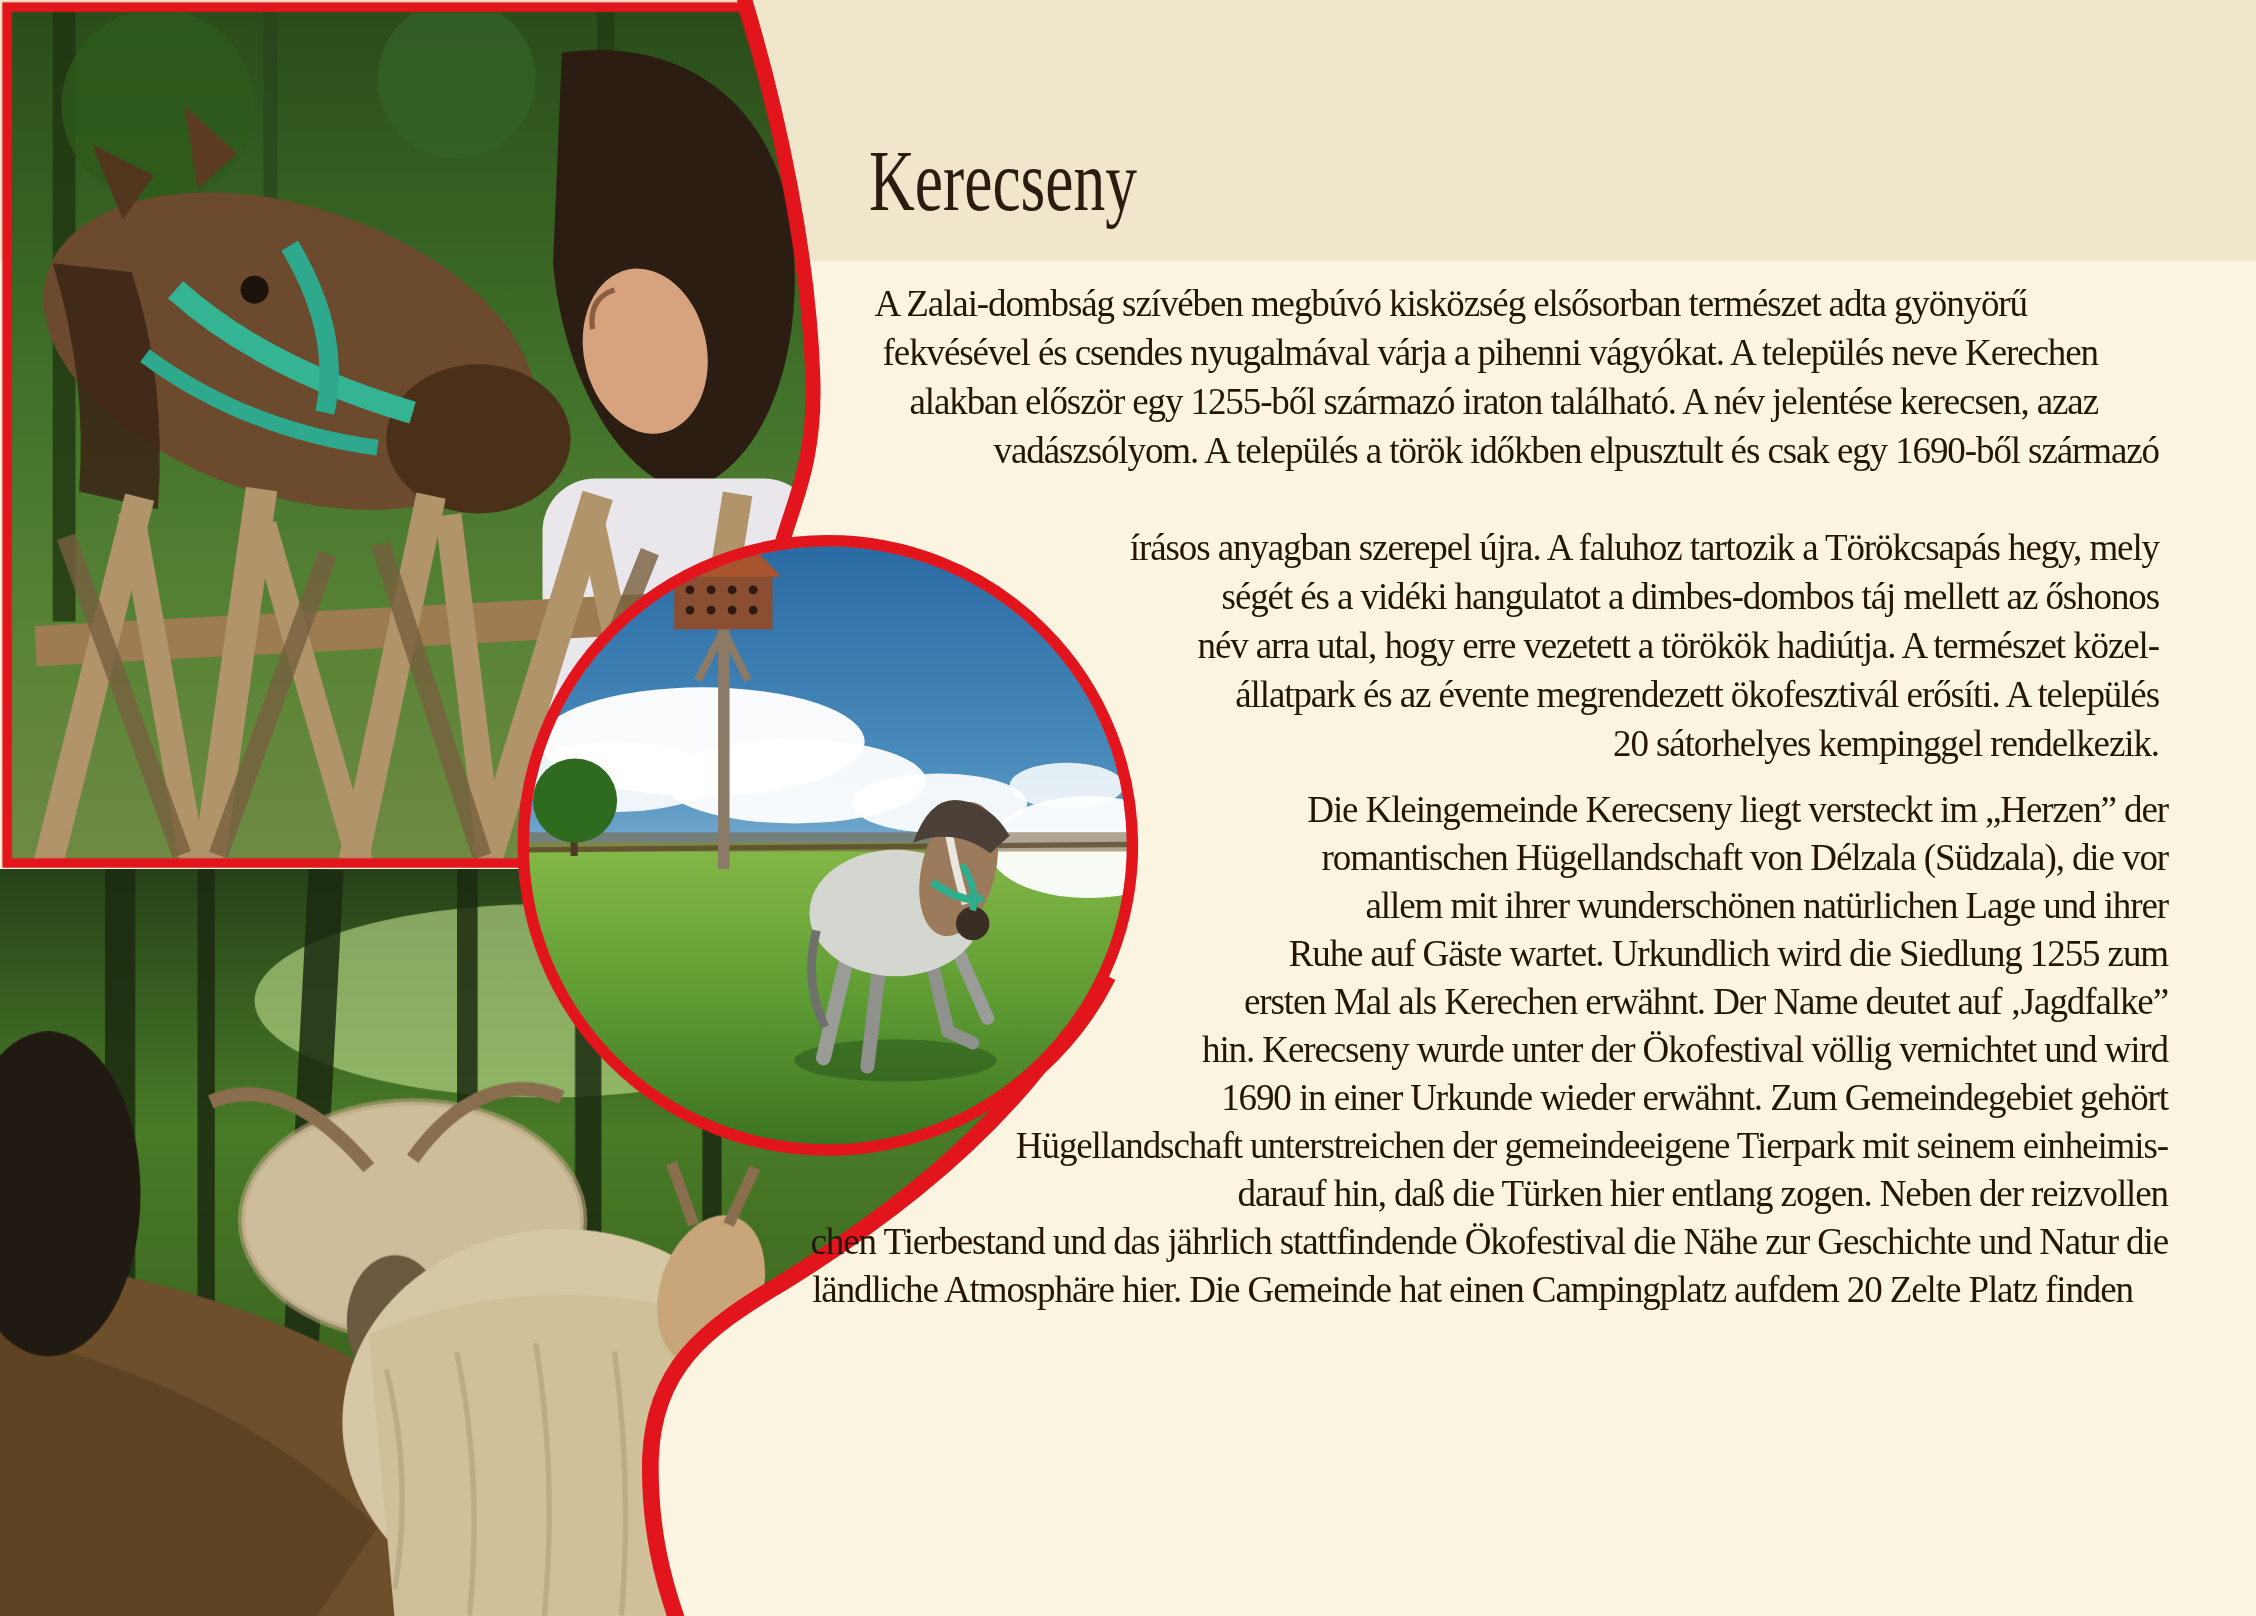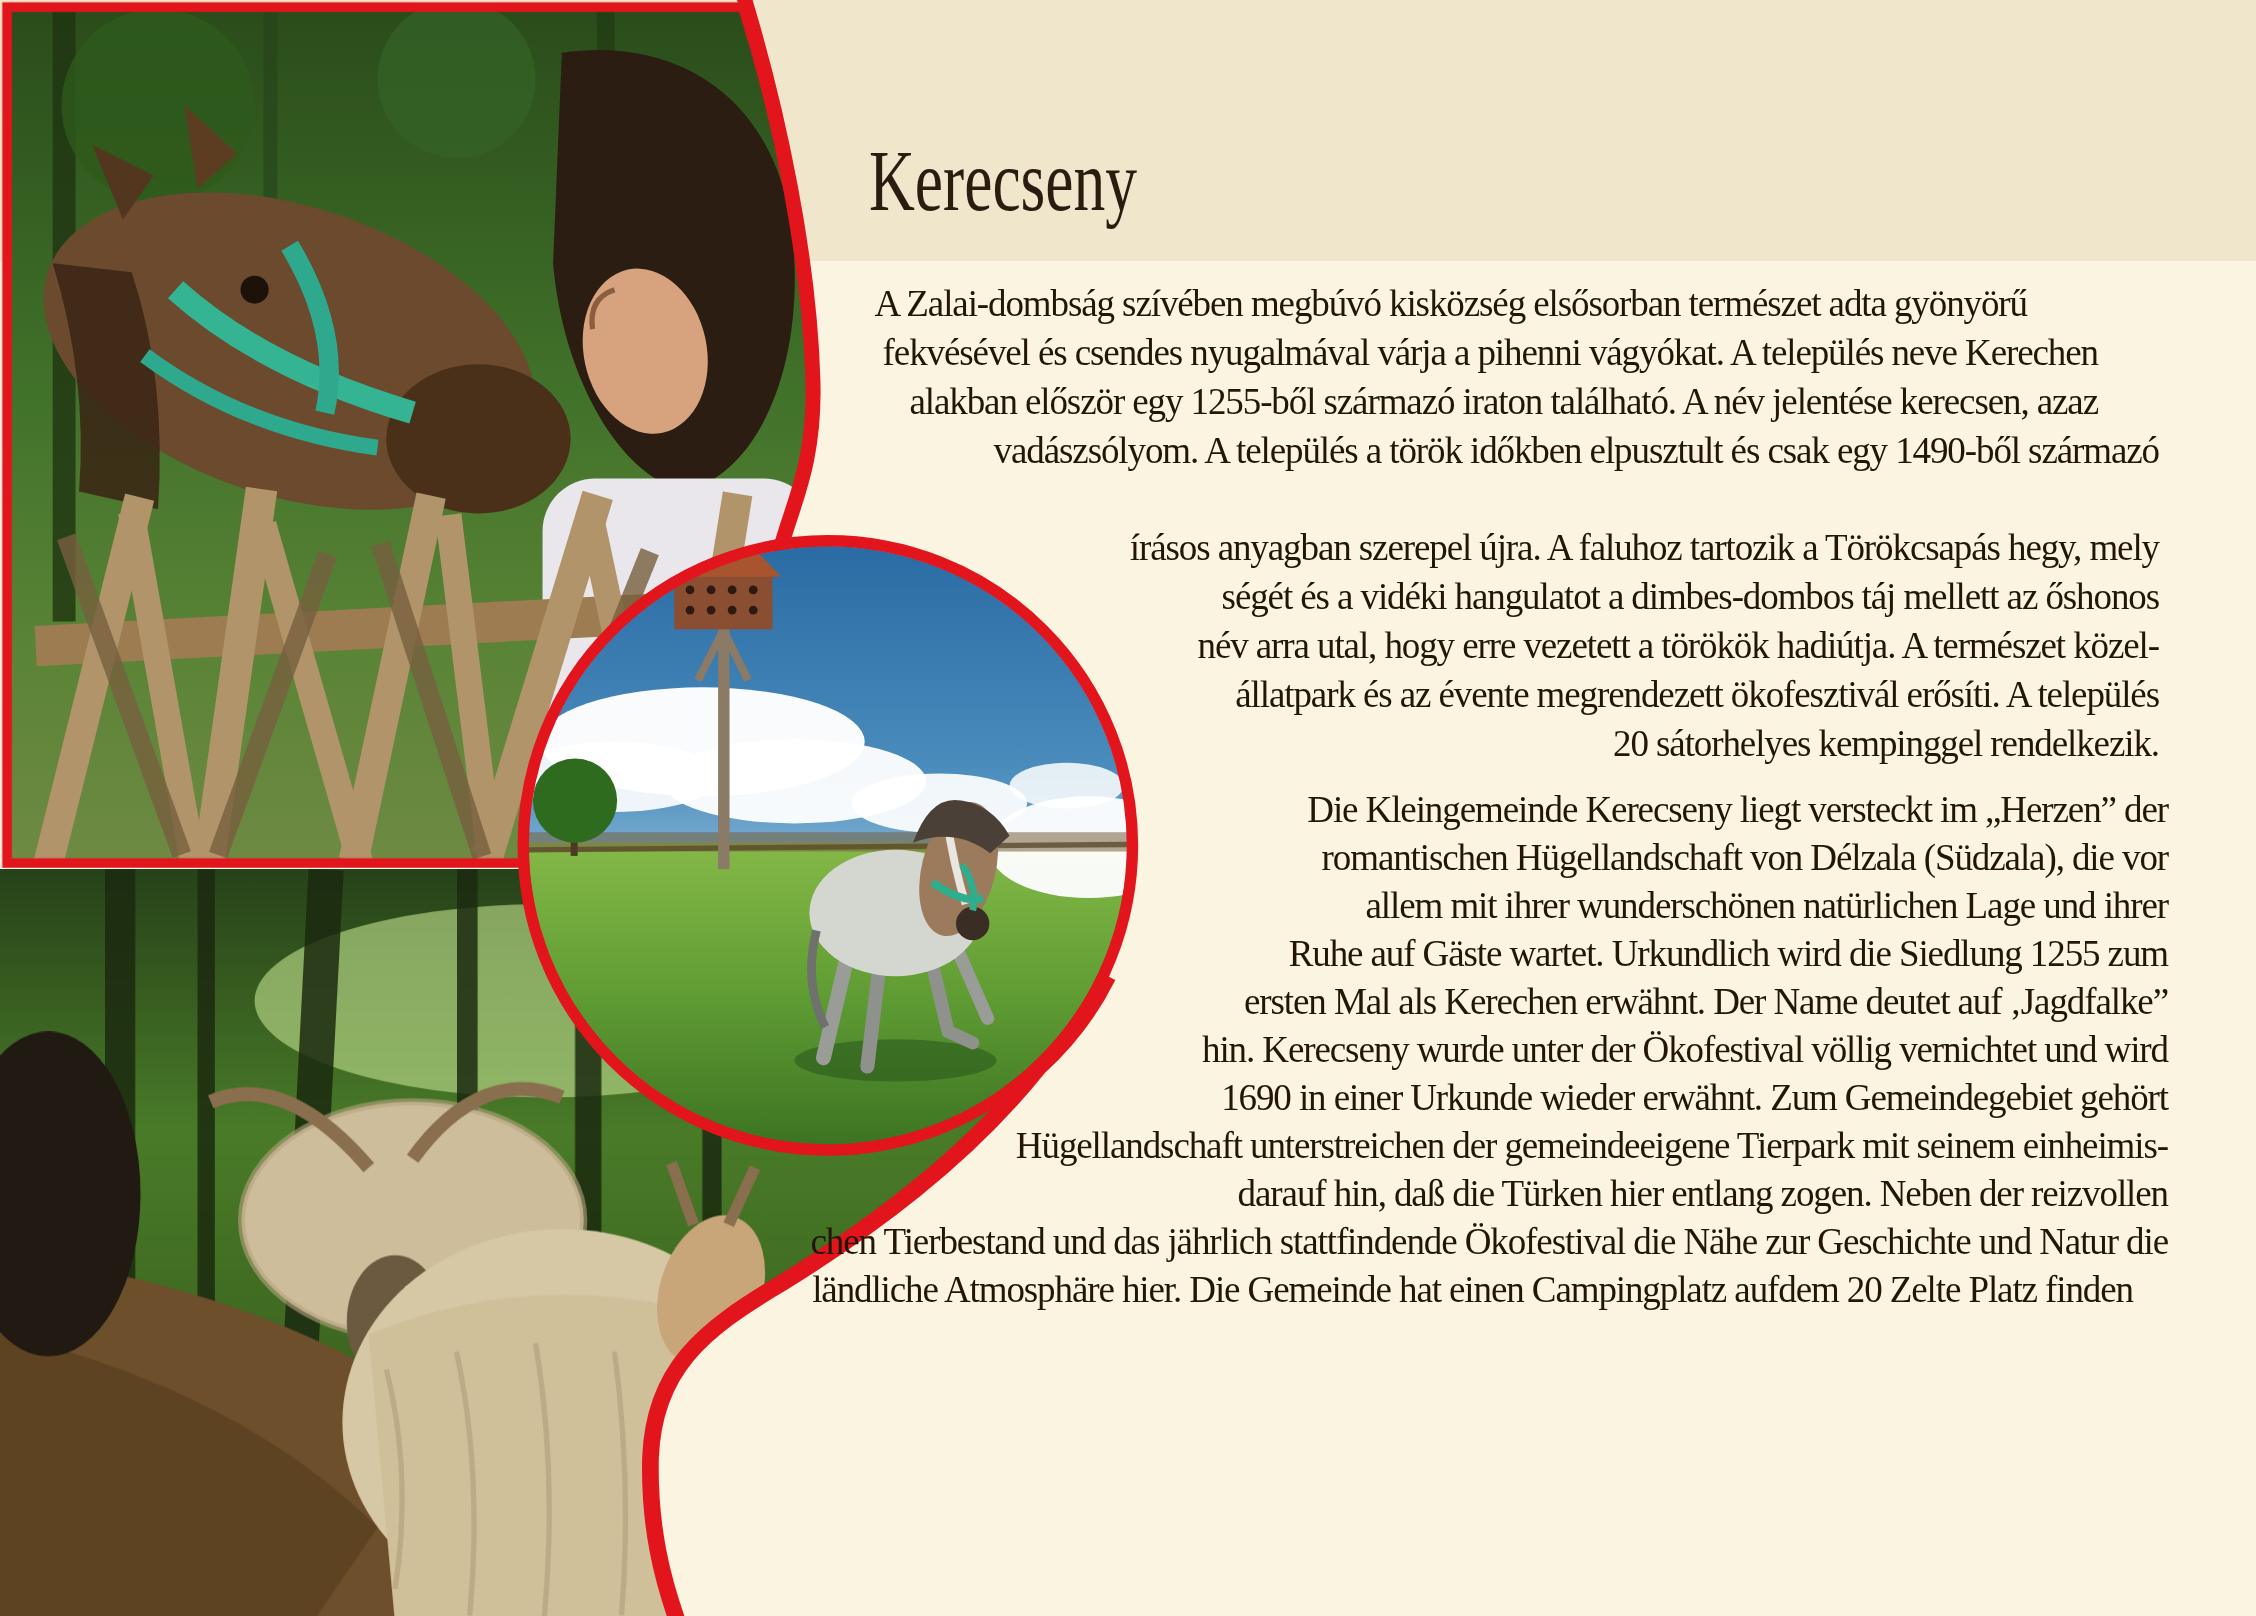--- a/index.html
+++ b/index.html
@@ -234,21 +234,21 @@
     </g>
   </svg>
 
   <div class="textlayer">
     <div class="title">Kerecseny</div>
 
     <div class="para hu">
       <div class="ln hu0">A Zalai-dombság szívében megbúvó kisközség elsősorban természet adta gyönyörű</div>
       <div class="ln hu1">fekvésével és csendes nyugalmával várja a pihenni vágyókat. A település neve Kerechen</div>
       <div class="ln hu2">alakban először egy 1255-ből származó iraton található. A név jelentése kerecsen, azaz</div>
-      <div class="ln hu3">vadászsólyom. A település a török időkben elpusztult és csak egy 1490-ből származó</div>
+      <div class="ln hu3">vadászsólyom. A település a török időkben elpusztult és csak egy 1690-ből származó</div>
       <div class="ln hu4">írásos anyagban szerepel újra. A faluhoz tartozik a Törökcsapás hegy, mely</div>
       <div class="ln hu6">ségét és a vidéki hangulatot a dimbes-dombos táj mellett az őshonos</div>
       <div class="ln hu5">név arra utal, hogy erre vezetett a törökök hadiútja. A természet közel-</div>
       <div class="ln hu7">állatpark és az évente megrendezett ökofesztivál erősíti. A település</div>
       <div class="ln hu8">20 sátorhelyes kempinggel rendelkezik.</div>
     </div>
 
     <div class="para de">
       <div class="ln de0">Die Kleingemeinde Kerecseny liegt versteckt im „Herzen” der</div>
       <div class="ln de1">romantischen Hügellandschaft von Délzala (Südzala), die vor</div>

